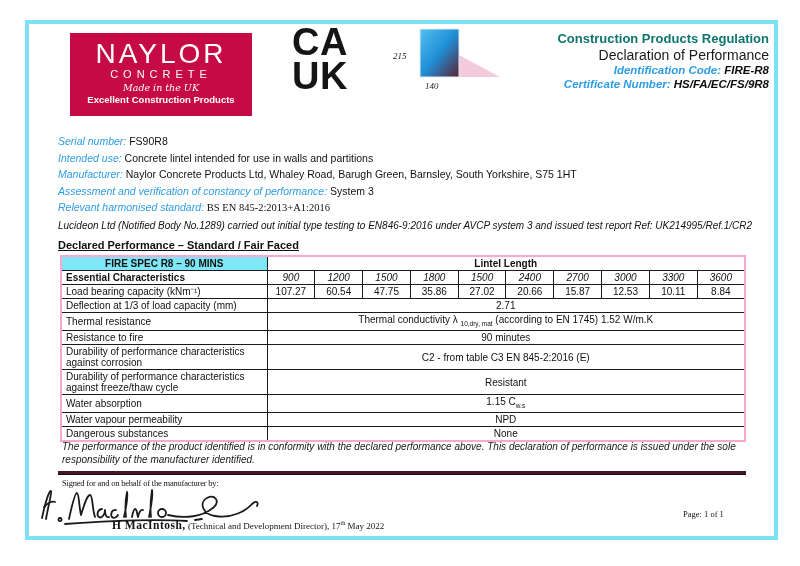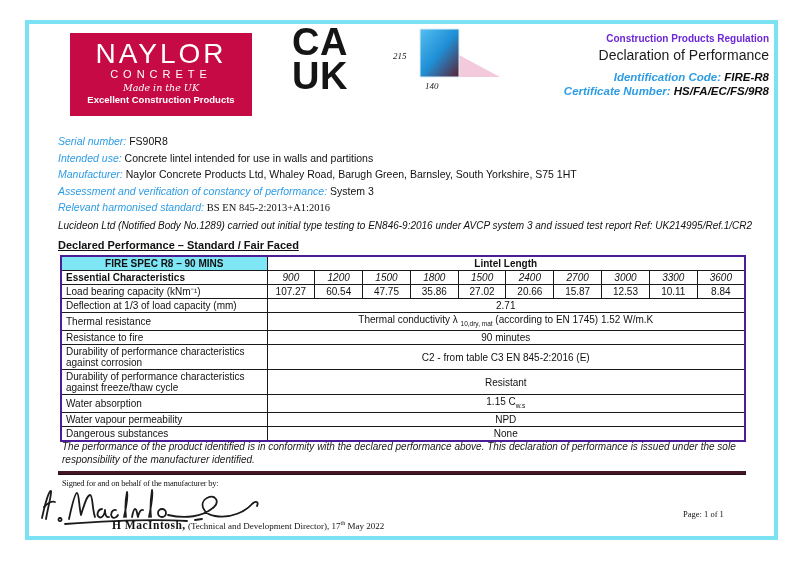--- a/index.html
+++ b/index.html
@@ -12,36 +12,36 @@
   .logo-name { font-size:28px; letter-spacing:3px; font-weight:400; line-height:28px; }
   .logo-sub { font-size:11px; letter-spacing:5px; font-weight:400; line-height:13px; }
   .logo-script { font-family:"DejaVu Serif", serif; font-style:italic; font-size:9.5px; line-height:13px; }
   .logo-strap { font-size:9.5px; font-weight:bold; line-height:12px; }
   .ukca { position:absolute; left:263px; top:1px; font-size:38px; font-weight:800; line-height:34px; color:#151515; letter-spacing:0.5px; }
   .diagram { position:absolute; left:372px; top:2px; }
   .dim { position:absolute; font-family:"Liberation Serif", serif; font-style:italic; font-size:9px; color:#222; }
   .dim-h { left:364px; top:27px; }
   .dim-w { left:396px; top:57px; }
   .hdr-right { position:absolute; top:7px; right:5px; text-align:right; }
-  .hdr-title { font-size:10px; font-weight:bold; color:#6d28d9; line-height:16px; }
+  .hdr-title { font-size:13px; font-weight:bold; color:#0f766e; line-height:16px; }
   .hdr-sub { font-size:14px; color:#1a1a1a; line-height:16px; }
-  .hdr-id { margin-top:7px; font-size:11.5px; font-style:italic; font-weight:bold; line-height:14px; }
+  .hdr-id { font-size:11.5px; font-style:italic; font-weight:bold; line-height:14px; }
   .hdr-id .lbl { color:#2d9ce5; }
   .hdr-id .val { color:#0d0d0d; }
 
   
   .info { position:absolute; left:29px; top:112px; width:700px; font-size:10.5px; color:#111; }
   .info-line { margin-bottom:6px; line-height:10.5px; white-space:nowrap; }
   .blue-lbl { color:#2d9ce5; font-style:italic; }
   .std-val { font-family:"Liberation Serif", serif; font-size:10.5px; }
   .nb-note { font-style:italic; font-size:10px; margin-top:4px; margin-bottom:8px; line-height:11px; }
   .decl-head { font-size:11px; font-weight:bold; text-decoration:underline; }
 
   
-  .dp-table { position:absolute; left:31px; top:231px; width:686px; border-collapse:collapse; table-layout:fixed; border:2px solid #4c1d95; }
+  .dp-table { position:absolute; left:31px; top:231px; width:686px; border-collapse:collapse; table-layout:fixed; border:2px solid #f9a8d4; }
   .dp-table td { border:1px solid #1a1a1a; font-size:10px; padding:1px 4px; line-height:11px; color:#111; }
   .c-label { width:206px; }
   .spec-cell { background:#7fe6f6; font-weight:bold; text-align:center; font-size:10.5px; }
   .head-cell { font-weight:bold; text-align:center; }
   .lbl-cell { text-align:left; }
   .bold { font-weight:bold; }
   .num-cell { text-align:center; }
   .it { font-style:italic; }
   sub { font-size:6.5px; }
 

